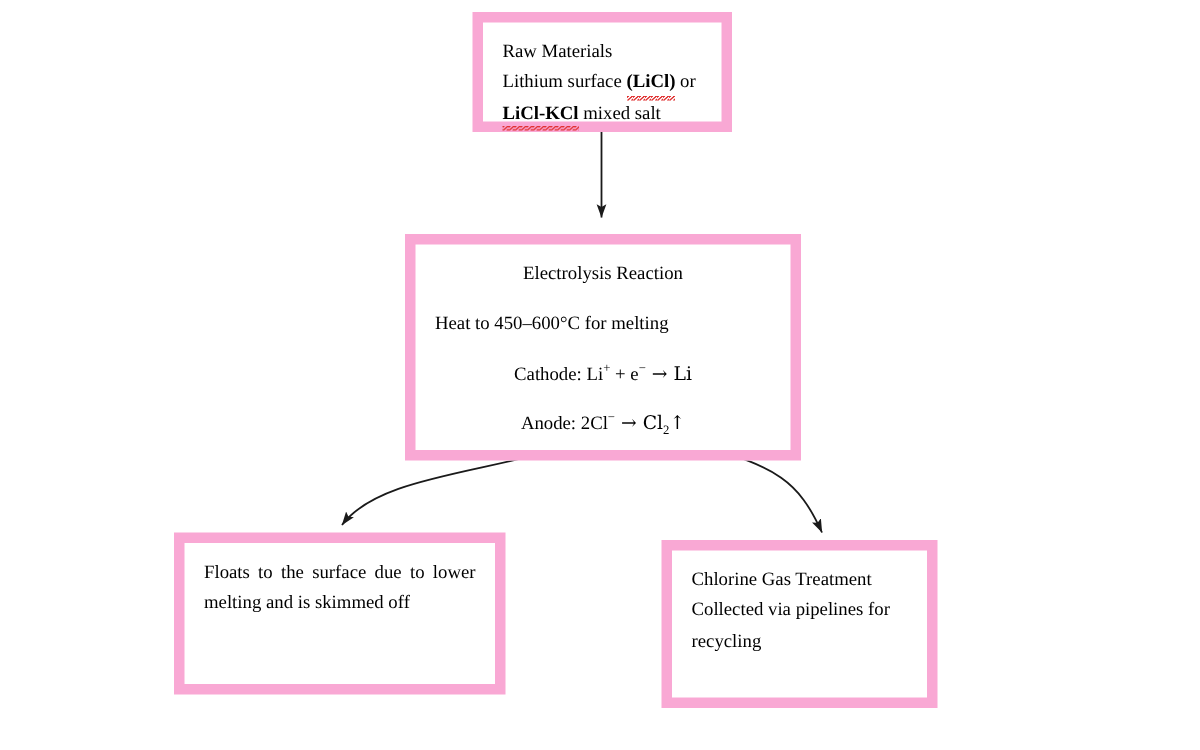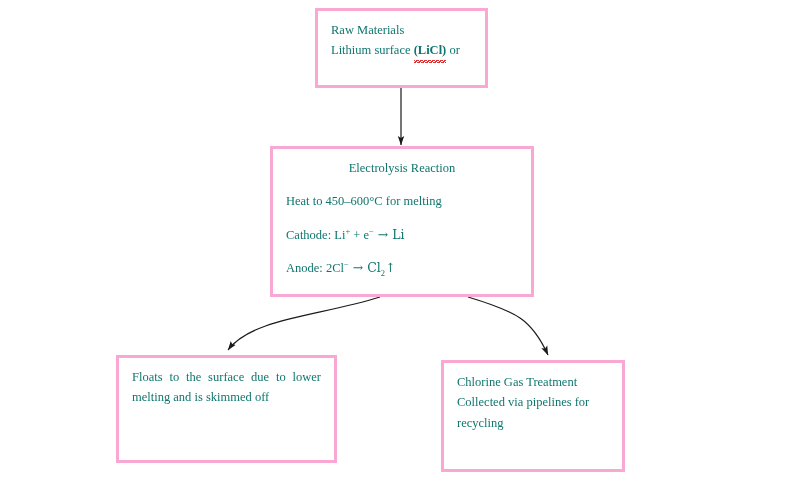--- a/index.html
+++ b/index.html
@@ -23,45 +23,46 @@
     position: absolute;
     left: 0;
     top: 0;
     width: 800px;
     height: 500px;
     pointer-events: none;
   }
   .node {
     position: absolute;
     box-sizing: border-box;
-    border: 3px solid #f9a8d4;
+    border: 7px solid #f9a8d4;
     background: #ffffff;
     font-size: 12.5px;
     line-height: 1.62;
-    color: #0f766e;
+    color: #000000;
   }
   .node-inner {
     padding: 9px 13px 8px 13px;
   }
   .title-center {
     text-align: center;
     margin-bottom: 13px;
   }
   .title-left {
     text-align: left;
   }
   .line {
     text-align: left;
   }
   .line.justify {
     text-align: justify;
     text-align-last: left;
   }
   .line.sp {
     margin-top: 13px;
+    text-align: center;
   }
   
   .spell {
     position: relative;
     display: inline-block;
     text-decoration: none;
     font-weight: bold;
   }
   .spell::after {
     content: "";
@@ -86,21 +87,21 @@
     font-size: 0.68em;
     vertical-align: sub;
     line-height: 0;
   }
   .arrowglyph {
     font-family: "DejaVu Serif", serif;
   }
 
   
   #node-raw-materials   { left: 315px; top: 8px;   width: 173px; height: 80px; }
-  #node-electrolysis    { left: 270px; top: 146px; width: 264px; height: 151px; }
+  #node-electrolysis    { left: 270px; top: 156px; width: 264px; height: 151px; }
   #node-lithium         { left: 116px; top: 355px; width: 221px; height: 108px; }
   #node-chlorine        { left: 441px; top: 360px; width: 184px; height: 112px; }
 </style>
 </head>
 <body>
 
 <div id="canvas">
 
   <svg class="connectors" viewBox="0 0 800 500" xmlns="http://www.w3.org/2000/svg">
     <defs>
@@ -114,20 +115,23 @@
     <path d="M 380,297 C 320,316 252,318 228,350" fill="none" stroke="#1a1a1a" stroke-width="1.2" marker-end="url(#arrowhead)"></path>
 
     <path d="M 468,297 C 518,312 532,320 548,355" fill="none" stroke="#1a1a1a" stroke-width="1.2" marker-end="url(#arrowhead)"></path>
   </svg>
 
   <div class="node" id="node-raw-materials">
     <div class="node-inner">
       <div class="title-left">Raw Materials</div>
       <div class="line">
         <span>Lithium  surface  </span><span class="spell">(LiCl)</span><span>  or</span>
+      </div>
+      <div class="line">
+        <span class="spell">LiCl-KCl</span><span> mixed salt</span>
       </div>
     </div>
   </div>
 
   <div class="node" id="node-electrolysis">
     <div class="node-inner">
       <div class="title-center">Electrolysis Reaction</div>
       <div class="line">Heat to 450–600°C for melting</div>
       <div class="line sp">
         <span>Cathode: Li</span><sup>+</sup><span> + e</span><sup>−</sup><span class="arrowglyph"> → Li</span>

